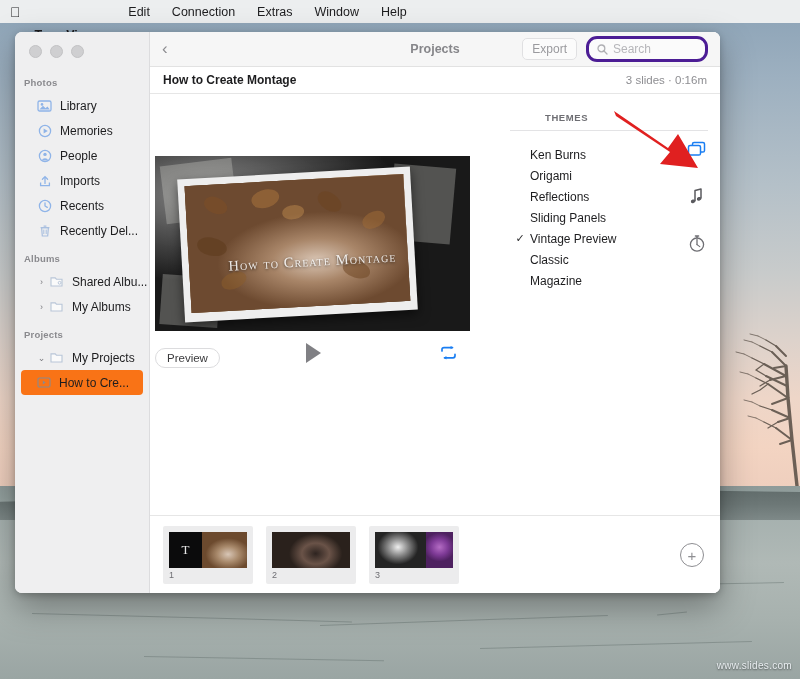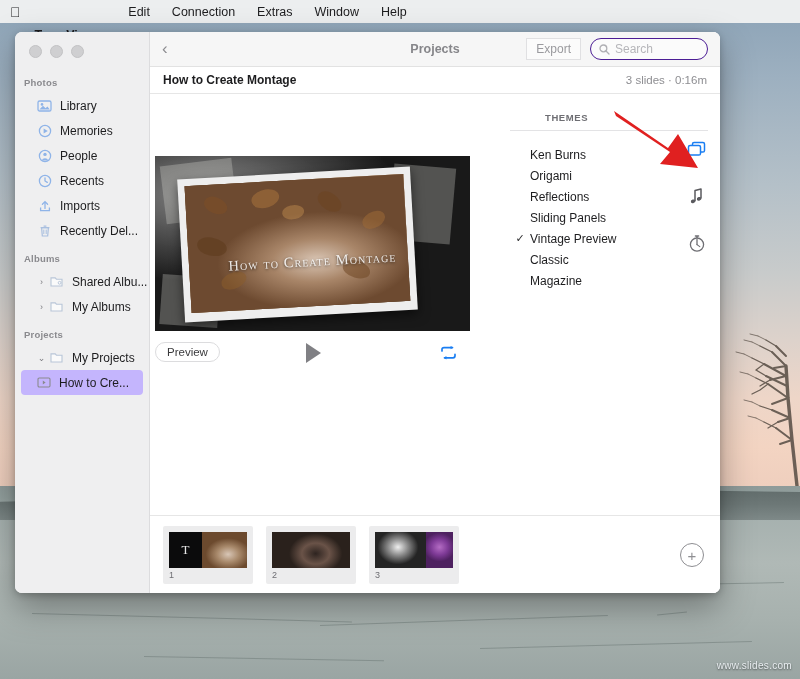--- a/index.html
+++ b/index.html
@@ -36,33 +36,33 @@
   
   #sidebar{width:135px;background:#efeff0;border-right:1px solid #dcdcde;
      display:flex;flex-direction:column;padding-top:0;box-sizing:border-box;}
   .traffic{display:flex;gap:8px;padding:13px 0 0 14px;height:35px;box-sizing:border-box;}
   .tl{width:11px;height:11px;border-radius:50%;background:#cfcfd1;border:1px solid #c2c2c4;}
   .sb-head{font-size:9.5px;font-weight:bold;color:#8a8a8e;letter-spacing:.2px;
      padding:10px 0 5px 9px;text-transform:none;}
   .sb-item{display:flex;align-items:center;height:25px;padding-left:21px;font-size:12px;color:#1d1d1f;cursor:default;}
   .sb-item .ico{width:17px;height:16px;margin-right:7px;display:flex;align-items:center;justify-content:center;flex:0 0 17px;}
   .sb-item .twisty{width:11px;flex:0 0 11px;font-size:9px;color:#7b7b80;text-align:center;margin-right:1px;}
-  .sb-item.sel{background:#c4b5fd;border-radius:4px;margin:0 6px 0 6px;padding-left:14px;}
+  .sb-item.sel{background:#f97316;border-radius:4px;margin:0 6px 0 6px;padding-left:14px;}
   .sb-label{overflow:hidden;white-space:nowrap;}
   
   #main{flex:1;display:flex;flex-direction:column;background:#fff;min-width:0;}
   #toolbar{height:35px;background:#f6f6f6;border-bottom:1px solid #e2e2e2;
      display:flex;align-items:center;padding:0 12px;box-sizing:border-box;position:relative;}
   .back-chev{font-size:17px;color:#8c8c90;width:22px;cursor:default;}
   .tb-title{position:absolute;left:0;right:0;text-align:center;font-size:12.5px;
      font-weight:bold;color:#86868a;pointer-events:none;}
   .tb-right{margin-left:auto;display:flex;align-items:center;gap:9px;z-index:2;}
-  .btn-export{font-size:12px;color:#9a9a9e;border:1px solid #e0e0e2;border-radius:0;
+  .btn-export{font-size:12px;color:#9a9a9e;border:1px solid #e0e0e2;border-radius:5px;
      padding:3px 9px;background:#fbfbfb;cursor:default;}
-  .searchbox{display:flex;align-items:center;gap:5px;border:1px solid #4c1d95;border-radius:11px;
+  .searchbox{display:flex;align-items:center;gap:5px;border:3px solid #4c1d95;border-radius:11px;
      background:#fbfbfb;padding:3px 8px;width:100px;}
   .searchbox .ph{font-size:12px;color:#b6b6ba;}
   #subbar{height:27px;border-bottom:1px solid #e6e6e6;display:flex;align-items:center;
      padding:0 13px;box-sizing:border-box;background:#fff;}
   .proj-title{font-size:12px;font-weight:bold;color:#1d1d1f;}
   .proj-meta{margin-left:auto;font-size:11.5px;color:#8e8e92;}
   
   #content{flex:1;display:flex;min-height:0;position:relative;}
   #stage{flex:1;position:relative;}
   #preview{position:absolute;left:5px;top:62px;width:315px;height:175px;overflow:hidden;background:#15120f;}
@@ -79,21 +79,21 @@
   .pv-inner{width:100%;height:100%;position:relative;overflow:hidden;
      background:
        radial-gradient(ellipse 45% 38% at 58% 64%,#d9c5b4 0%,#a88568 45%,#6d4a30 100%),
        radial-gradient(ellipse 40% 55% at 82% 28%,#e4dbd2 0%,#b59a80 60%,#5c4128 100%),
        linear-gradient(135deg,#6b4526 0%,#9c6c3e 28%,#c49a66 50%,#7a5230 74%,#4a3018 100%);}
   .leaf{position:absolute;border-radius:45% 55% 48% 52%;opacity:.55;}
   .pv-title{position:absolute;left:0;right:0;top:97px;text-align:center;
      font-family:"Liberation Serif",serif;font-size:14.5px;color:rgba(255,255,255,.88);
      letter-spacing:1.1px;font-variant:small-caps;text-shadow:0 1px 3px rgba(0,0,0,.7);
      transform:rotate(-3.2deg);white-space:nowrap;}
-  .controls{position:absolute;left:5px;top:248px;width:315px;height:26px;display:flex;align-items:flex-start;}
+  .controls{position:absolute;left:5px;top:248px;width:315px;height:26px;display:flex;align-items:flex-end;}
   .btn-preview{font-size:11.5px;color:#3a3a3c;border:1px solid #dcdcde;border-radius:11px;
      padding:3px 11px;background:#fff;cursor:default;}
   .play-tri{position:absolute;left:151px;top:1px;width:0;height:0;
      border-left:15px solid #808084;border-top:10px solid transparent;border-bottom:10px solid transparent;}
   .loop{position:absolute;right:12px;top:3px;}
   
   #themes{width:220px;padding:18px 0 0 8px;box-sizing:border-box;position:relative;}
   .th-head{font-size:9.5px;font-weight:bold;color:#6e6e73;letter-spacing:.6px;padding-left:2px;margin-left:35px;}
   .th-rule{height:1px;background:#e3e3e5;margin:7px 12px 13px 2px;}
   .th-item{display:flex;align-items:center;height:21px;font-size:12px;color:#1d1d1f;padding-left:2px;cursor:default;}
@@ -206,35 +206,35 @@
             <path d="M3.7 11.4 a3.5 3.2 0 0 1 6.6 0 Z" fill="#8fb4e8"></path>
           </svg>
       </span>
       <span class="sb-label">People</span>
     </div>
 
 
     <div class="sb-item">
       <span class="ico">
         <svg width="14" height="14" viewBox="0 0 14 14">
+            <path d="M7 9.4 L7 2.6 M4.4 5.2 L7 2.6 L9.6 5.2" fill="none" stroke="#8fb4e8" stroke-width="1.3" stroke-linecap="round"></path>
+            <path d="M2.6 8.6 L2.6 11.6 L11.4 11.6 L11.4 8.6" fill="none" stroke="#8fb4e8" stroke-width="1.3"></path>
+          </svg>
+      </span>
+      <span class="sb-label">Imports</span>
+    </div>
+
+    <div class="sb-item">
+      <span class="ico">
+        <svg width="14" height="14" viewBox="0 0 14 14">
             <circle cx="7" cy="7" r="5.6" fill="none" stroke="#8fb4e8" stroke-width="1.3"></circle>
             <path d="M7 3.8 L7 7 L9.3 8.4" fill="none" stroke="#8fb4e8" stroke-width="1.3" stroke-linecap="round"></path>
           </svg>
       </span>
       <span class="sb-label">Recents</span>
-    </div>
-
-    <div class="sb-item">
-      <span class="ico">
-        <svg width="14" height="14" viewBox="0 0 14 14">
-            <path d="M7 9.4 L7 2.6 M4.4 5.2 L7 2.6 L9.6 5.2" fill="none" stroke="#8fb4e8" stroke-width="1.3" stroke-linecap="round"></path>
-            <path d="M2.6 8.6 L2.6 11.6 L11.4 11.6 L11.4 8.6" fill="none" stroke="#8fb4e8" stroke-width="1.3"></path>
-          </svg>
-      </span>
-      <span class="sb-label">Imports</span>
     </div>
 
     <div class="sb-item">
       <span class="ico">
         <svg width="14" height="14" viewBox="0 0 14 14">
             <path d="M3.6 3.6 L10.4 3.6 L9.7 12 L4.3 12 Z" fill="none" stroke="#a9bfdf" stroke-width="1.2"></path>
             <path d="M2.6 3.6 L11.4 3.6 M5.6 2.2 L8.4 2.2" stroke="#a9bfdf" stroke-width="1.2"></path>
             <path d="M5.8 5.6 L5.8 10 M8.2 5.6 L8.2 10" stroke="#a9bfdf" stroke-width="1"></path>
           </svg>
       </span>

